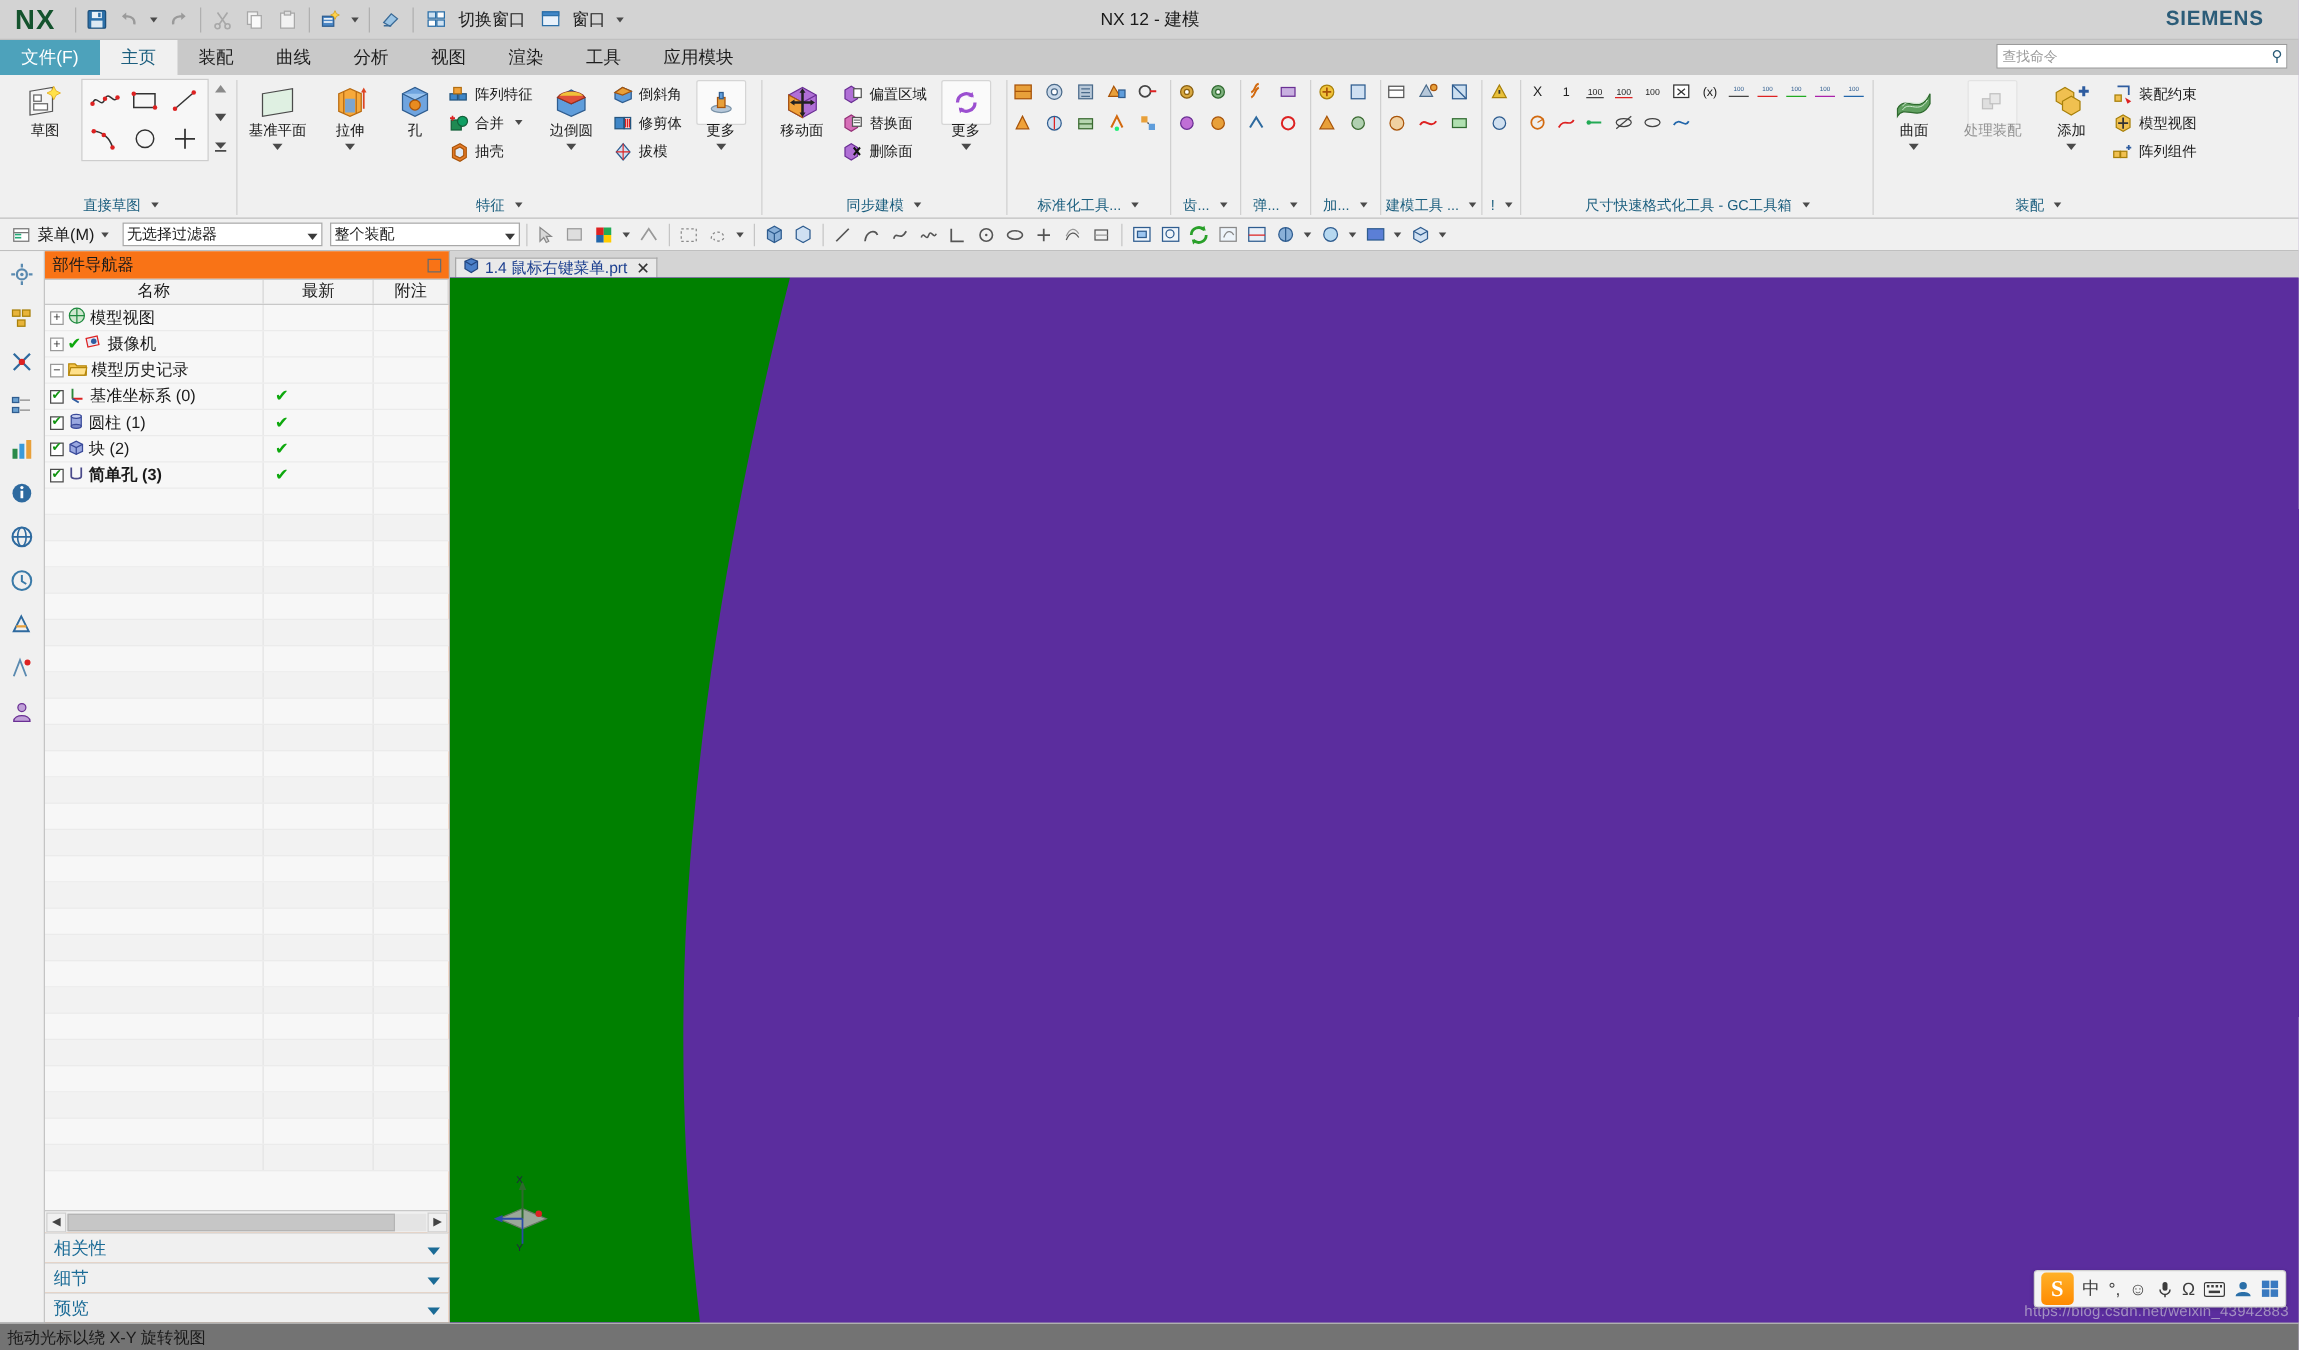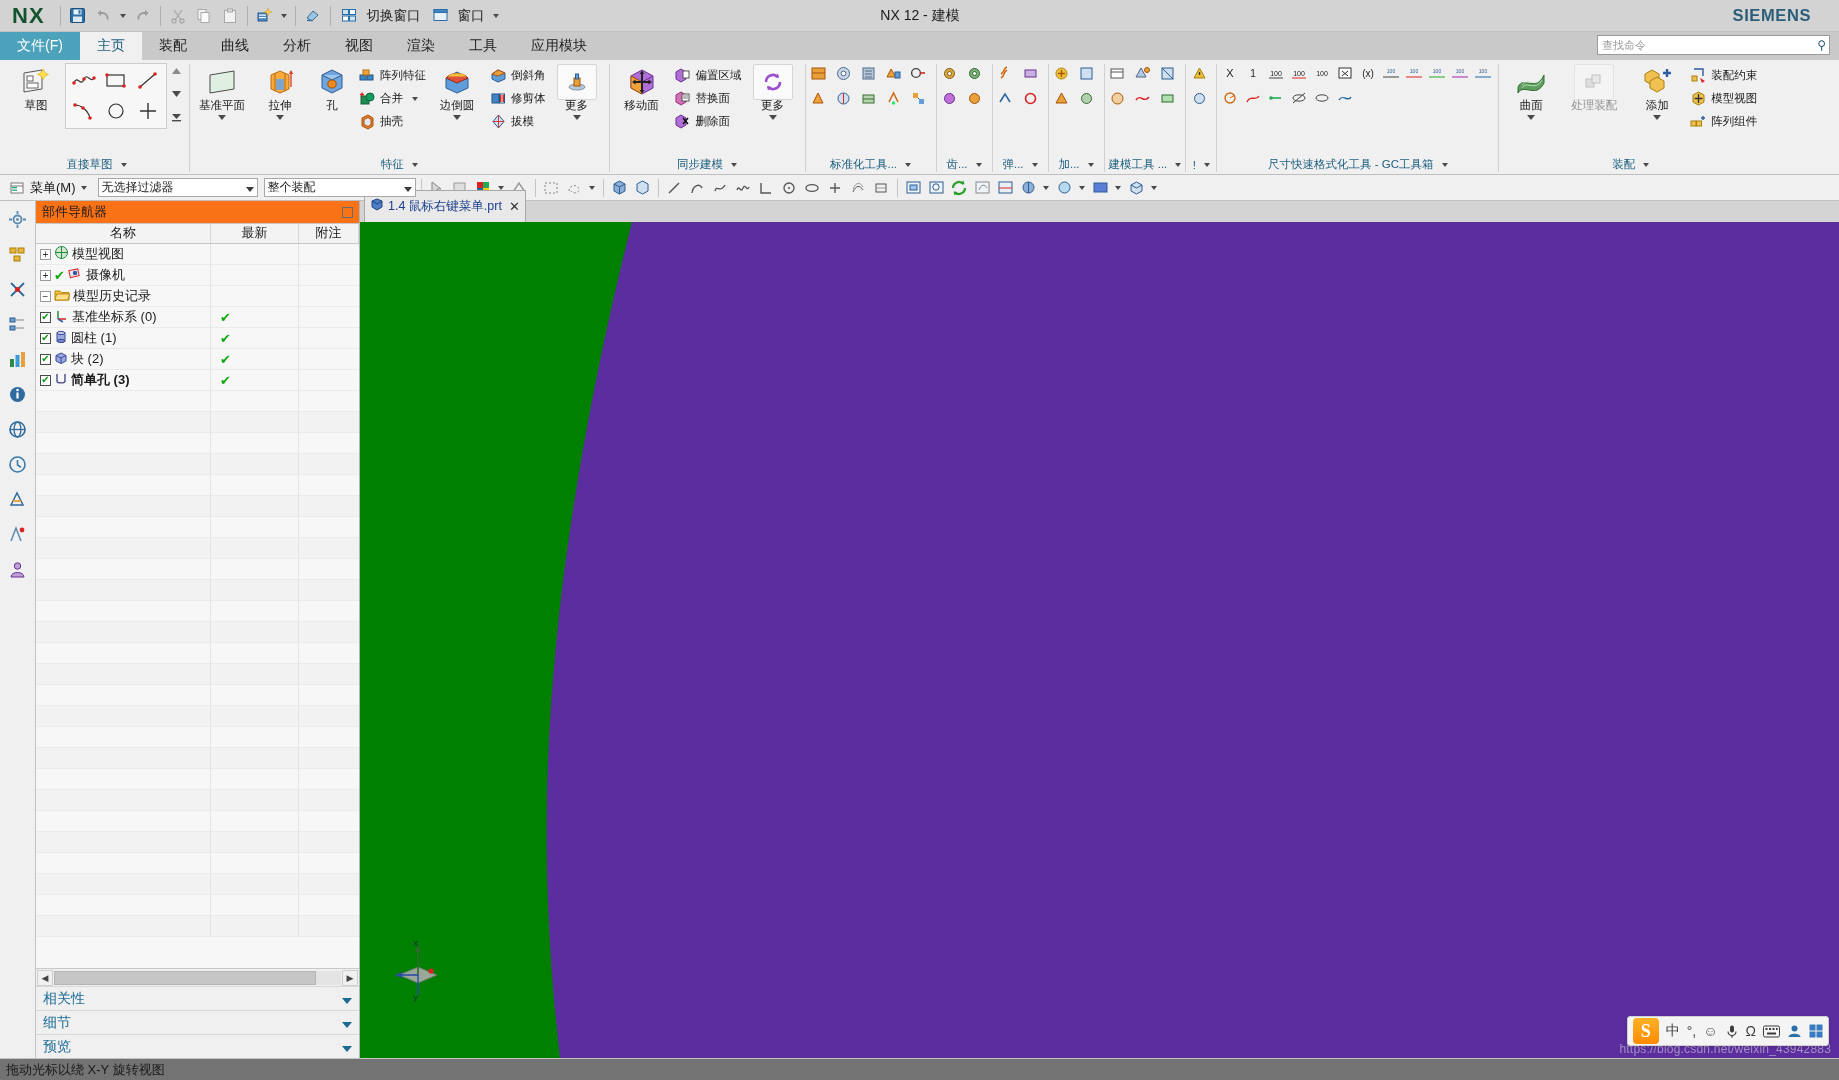--- a/index.html
+++ b/index.html
@@ -223,21 +223,21 @@
     border-right:5px solid transparent; border-top:6px solid #1b6b96;
   }
 
   
   .graphics { flex:1; display:flex; flex-direction:column; min-width:0; background:#d6d6d6; }
   .tabstrip {
     height:21px; background:#d4d4d4; display:flex; align-items:flex-end;
     padding-left:4px; flex:0 0 21px;
   }
   .doctab {
-    height:32px; background:#e9e9e9; border:1px solid #a8a8a8; border-bottom:none;
+    height:16px; background:#e9e9e9; border:1px solid #a8a8a8; border-bottom:none;
     display:flex; align-items:center; gap:4px; padding:0 5px; font-size:12.5px; color:#1c3f8f;
   }
   .doctab .x { color:#333; font-size:13px; padding-left:3px; }
   .viewport { flex:1; position:relative; overflow:hidden; background:#5b2d9e; }
   .viewport svg { display:block; width:100%; height:100%; }
   .triad { position:absolute; left:25px; bottom:55px; width:66px; height:66px; }
   .watermark {
     position:absolute; right:8px; bottom:2px; font-size:12px; color:#bdb3cf;
     letter-spacing:0.2px; opacity:0.75;
   }

